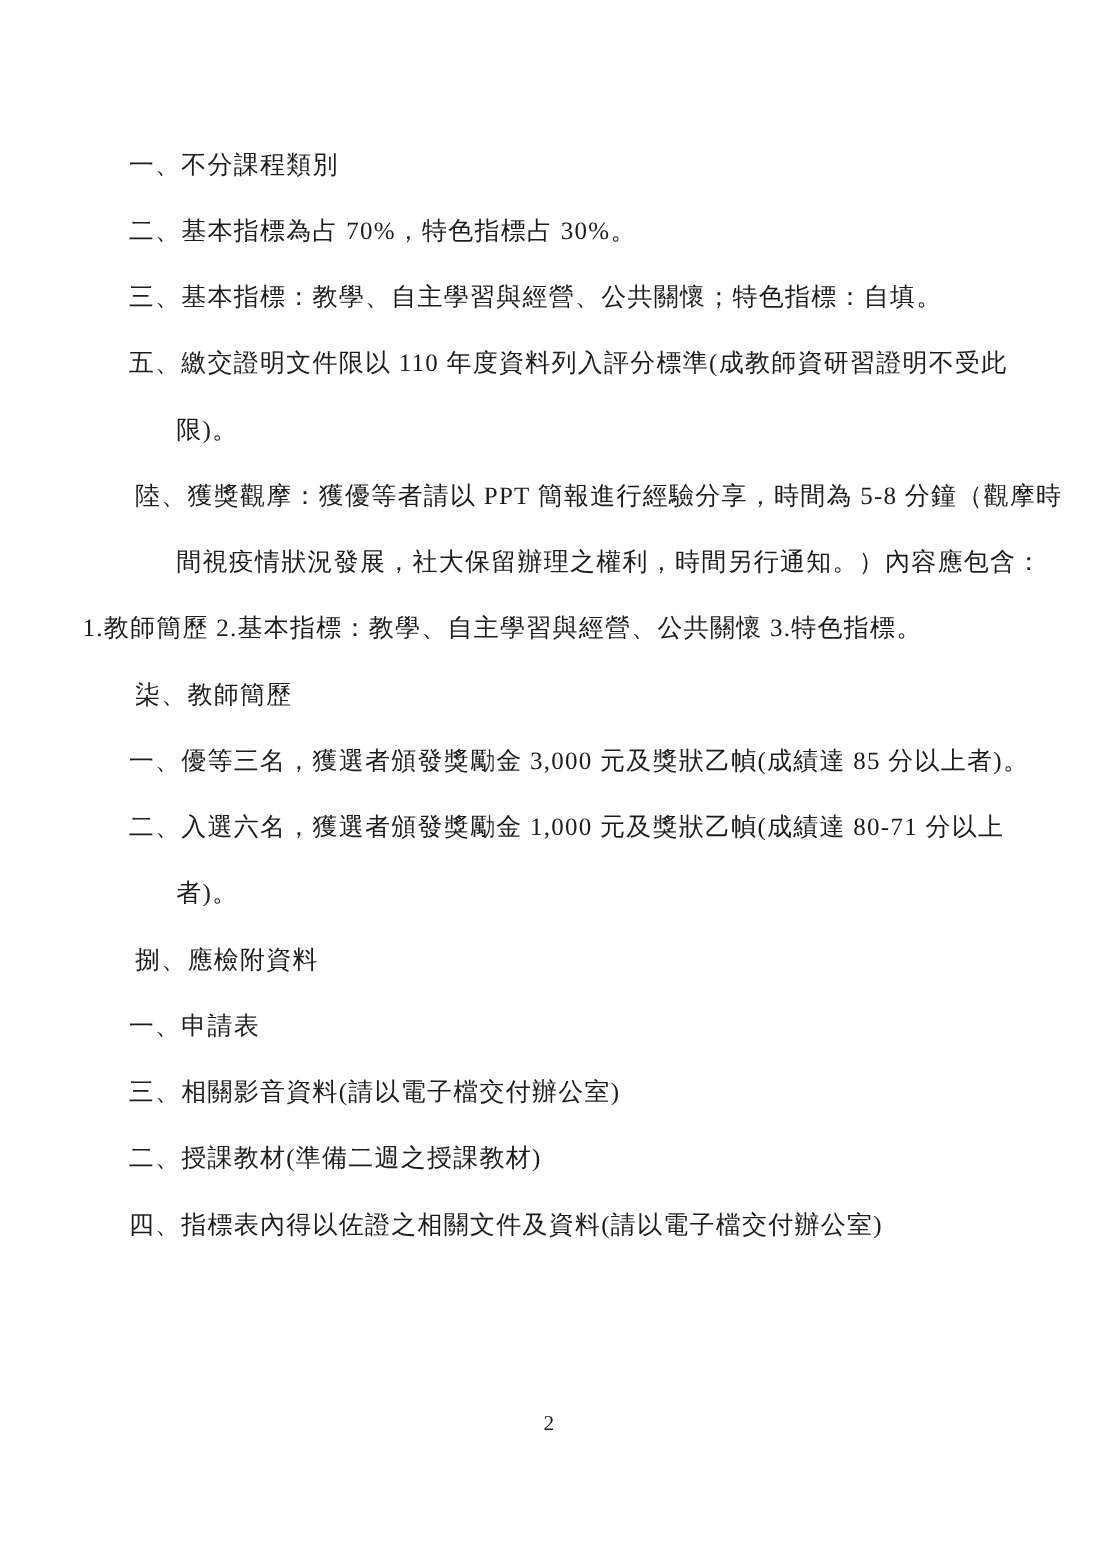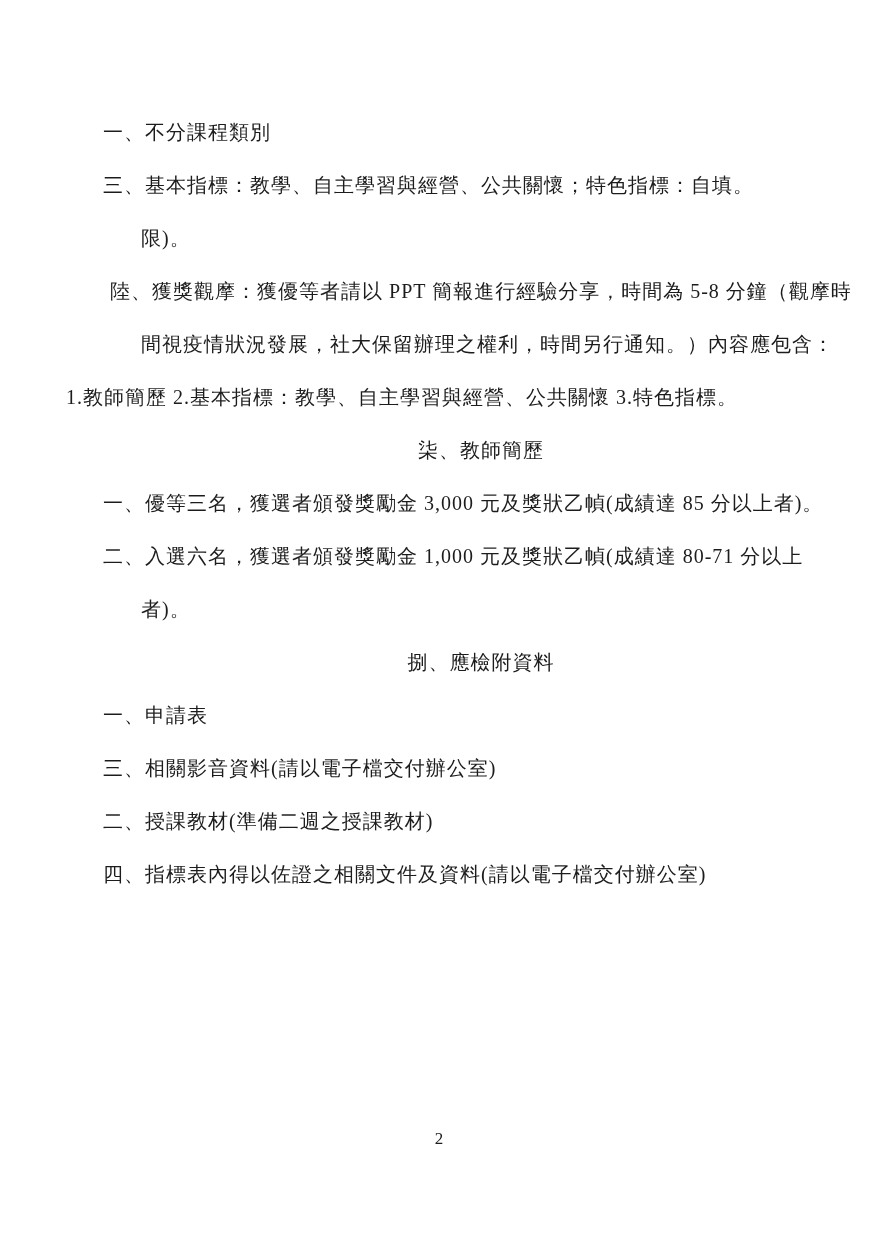--- a/index.html
+++ b/index.html
@@ -22,21 +22,21 @@
     left: 0;
     right: 0;
   }
   .line {
     height: 53px;
     line-height: 53px;
     font-size: 20px;
     letter-spacing: 1px;
     white-space: nowrap;
   }
-  .indent-major { padding-left: 84px; text-align: center; }   
+  .indent-major { padding-left: 108px; }   
   .indent-sub   { padding-left: 103px; }  
   .indent-list  { padding-left: 66px; }  
   .indent-cont  { padding-left: 141px; }  
   .page-number {
     position: absolute;
     top: 1124px;
     left: 0;
     width: 100%;
     height: 30px;
     line-height: 30px;
@@ -44,21 +44,23 @@
     font-size: 17px;
     color: #1c1c1c;
   }
 </style>
 </head>
 <body>
 
 <div class="page">
   <div class="doc-body">
       <div class="line indent-sub">一、不分課程類別</div>
+      <div class="line indent-sub">二、基本指標為占 70%，特色指標占 30%。</div>
       <div class="line indent-sub">三、基本指標：教學、自主學習與經營、公共關懷；特色指標：自填。</div>
+      <div class="line indent-sub">五、繳交證明文件限以 110 年度資料列入評分標準(成教師資研習證明不受此</div>
       <div class="line indent-cont">限)。</div>
       <div class="line indent-major">陸、獲獎觀摩：獲優等者請以 PPT 簡報進行經驗分享，時間為 5-8 分鐘（觀摩時</div>
       <div class="line indent-cont">間視疫情狀況發展，社大保留辦理之權利，時間另行通知。）內容應包含：</div>
       <div class="line indent-list">1.教師簡歷 2.基本指標：教學、自主學習與經營、公共關懷 3.特色指標。</div>
       <div class="line indent-major">柒、教師簡歷</div>
       <div class="line indent-sub">一、優等三名，獲選者頒發獎勵金 3,000 元及獎狀乙幀(成績達 85 分以上者)。</div>
       <div class="line indent-sub">二、入選六名，獲選者頒發獎勵金 1,000 元及獎狀乙幀(成績達 80-71 分以上</div>
       <div class="line indent-cont">者)。</div>
       <div class="line indent-major">捌、應檢附資料</div>
       <div class="line indent-sub">一、申請表</div>

